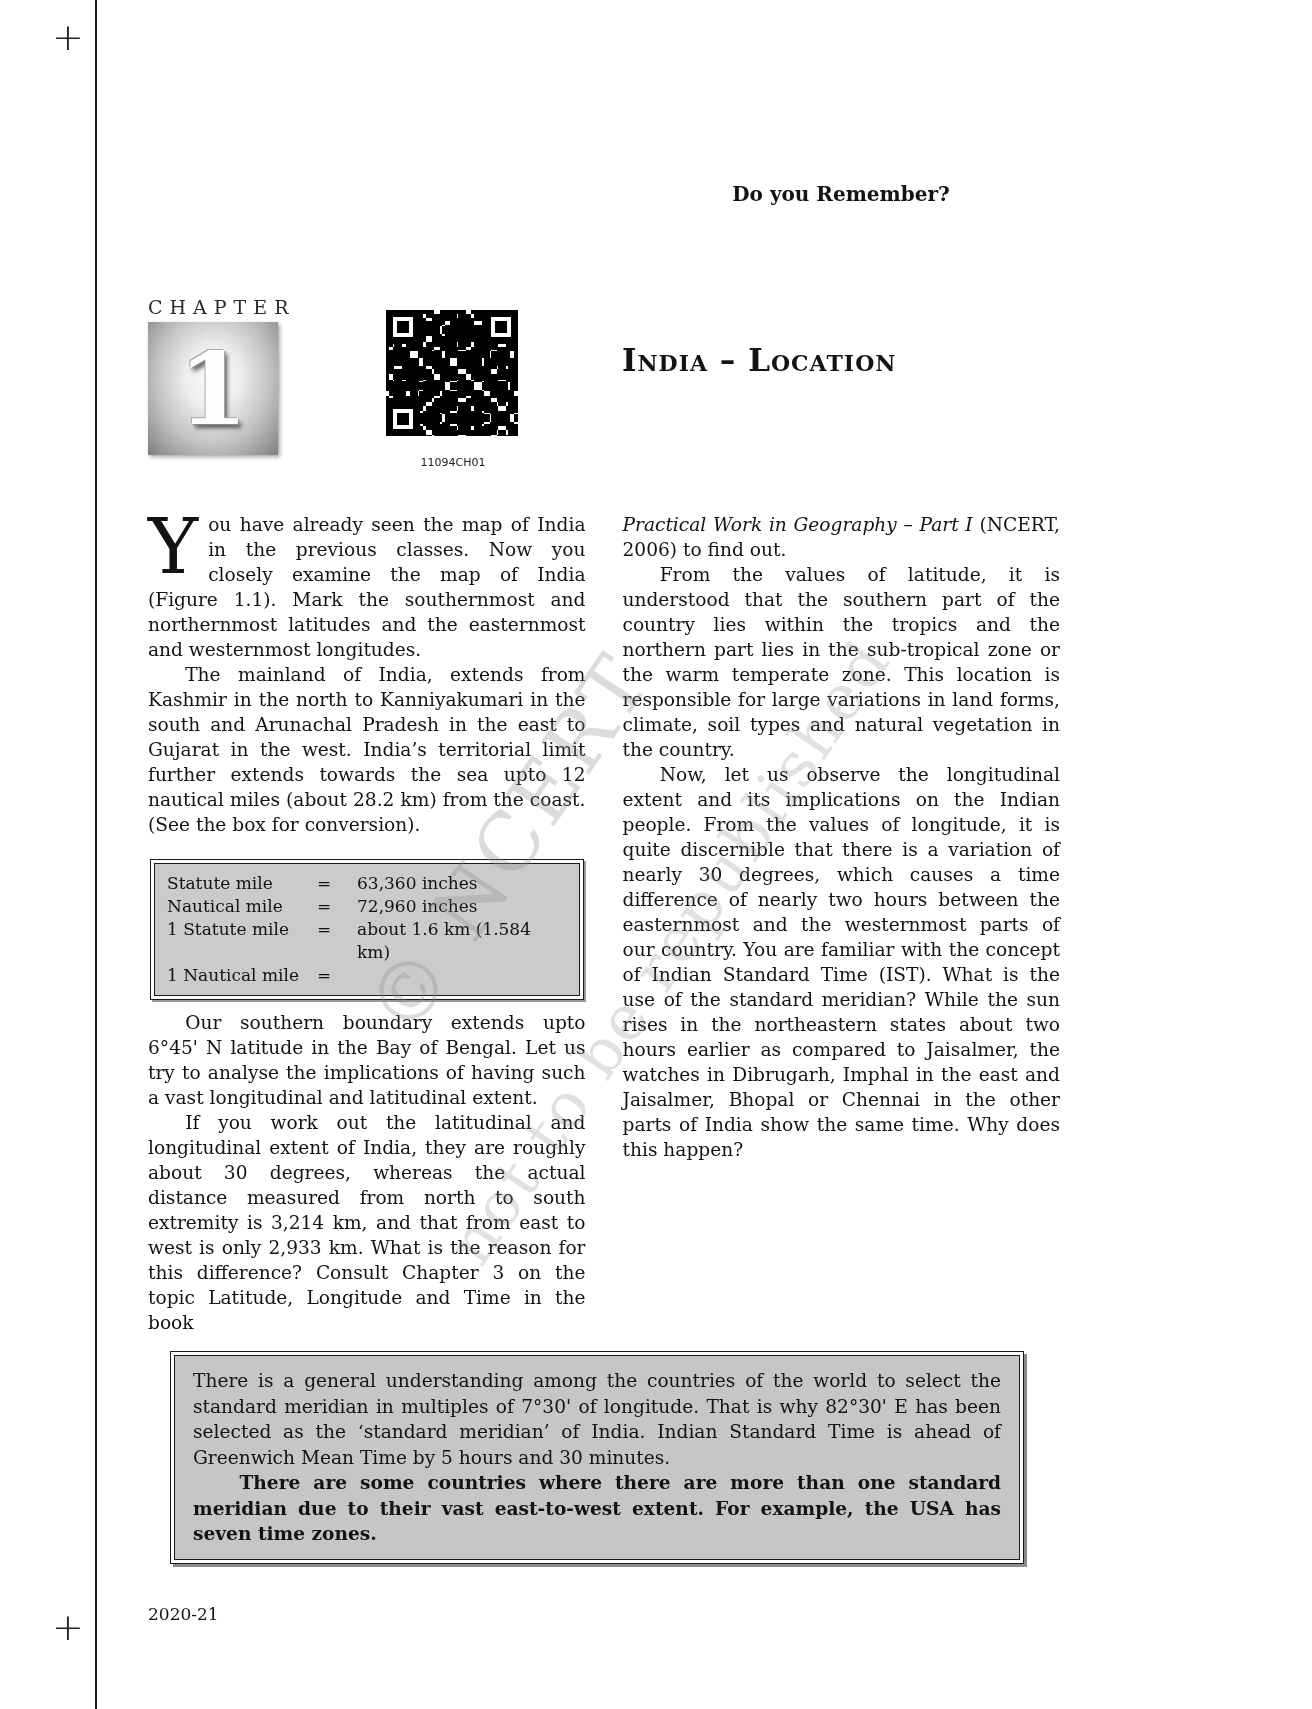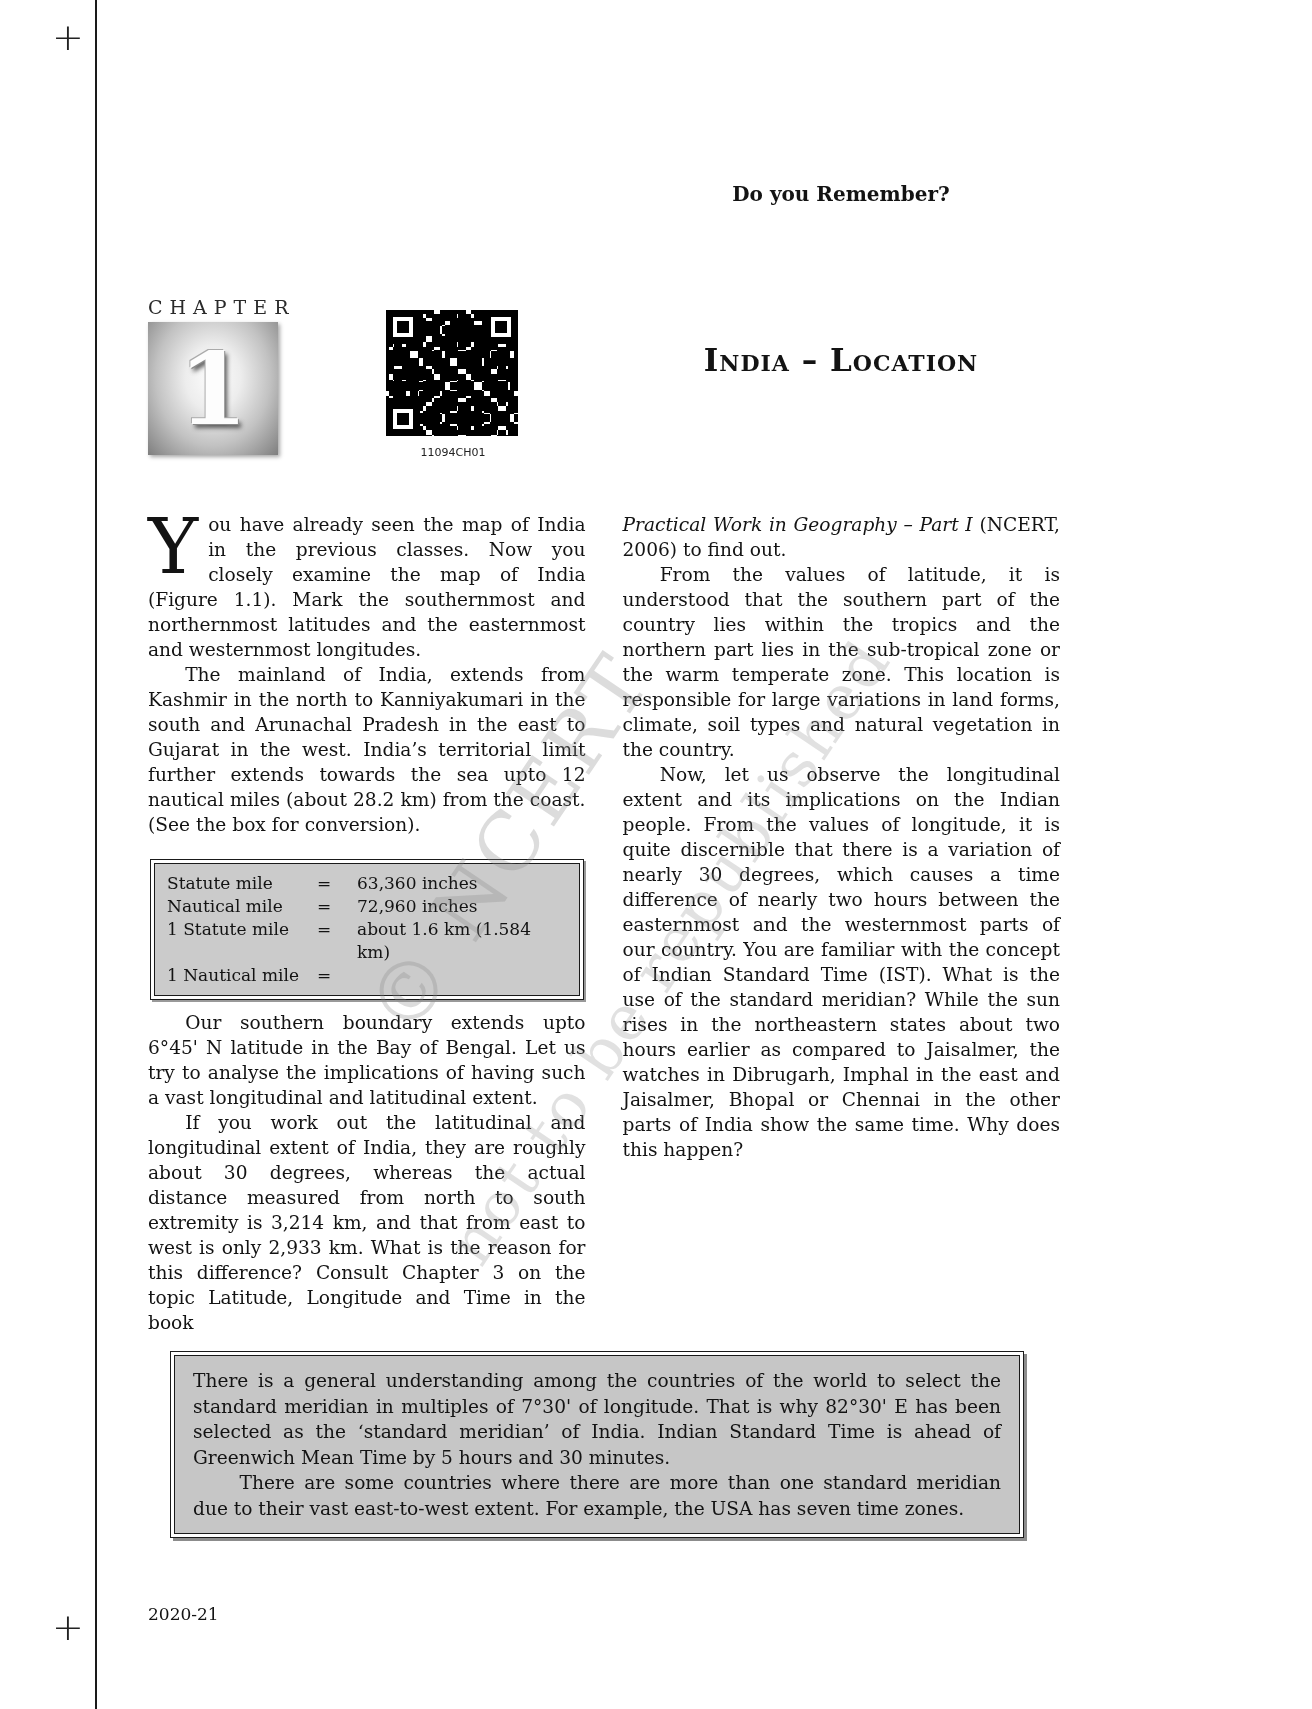--- a/index.html
+++ b/index.html
@@ -43,24 +43,24 @@
     background:
       conic-gradient(#000 90deg, transparent 0 180deg, #000 0 270deg, transparent 0) 0 0 / 16px 16px,
       conic-gradient(#000 90deg, transparent 0 180deg, #000 0 270deg, transparent 0) 7px 4px / 26px 22px,
       conic-gradient(transparent 90deg, #000 0 180deg, transparent 0 270deg, #000 0) 3px 11px / 34px 30px;
   }
   .finder { position:absolute; width:34px; height:34px; border:7px solid #000; background:#fff; }
   .finder::after { content:""; position:absolute; left:4px; top:4px; width:12px; height:12px; background:#000; }
   .finder.tl { left:8px; top:8px; }
   .finder.tr { right:8px; top:8px; }
   .finder.bl { left:8px; bottom:8px; }
-  .qr-caption { font-family:"DejaVu Sans", sans-serif; font-size:11px; color:#222; margin-top:2px; }
+  .qr-caption { font-family:"DejaVu Sans", sans-serif; font-size:11px; color:#222; margin-top:12px; }
 
   
-  .chapter-title { position:absolute; left:622px; top:342px; width:438px; text-align:center;
+  .chapter-title { position:absolute; left:622px; top:342px; width:438px; text-align:left;
                    font-variant:small-caps; font-weight:bold; font-size:31px; letter-spacing:1px; }
 
   
   .body-wrap { position:absolute; left:148px; top:512px; width:912px; }
   .columns { display:flex; gap:37px; }
   .col { flex:1; font-size:18.6px; line-height:25px; text-align:justify; }
   .col p { text-indent:2em; }
   .col p.noindent { text-indent:0; }
   .dropcap { float:left; font-size:76px; line-height:58px; padding:6px 10px 0 0; }
   .italic { font-style:italic; }
@@ -69,21 +69,21 @@
   .conv-outer { border:1.5px solid #1a1a1a; padding:3px; margin:22px 2px 10px 2px;
                 box-shadow:2px 2px 0 rgba(0,0,0,.4); }
   .conv-inner { border:1.5px solid #1a1a1a; background:#cbcbcb; padding:8px 12px; }
   .conv-row { display:grid; grid-template-columns:150px 40px auto; font-size:17px; line-height:23px; text-align:left; }
 
   
   .infobox-outer { margin:16px 36px 0 22px; border:1.5px solid #1a1a1a; padding:3px;
                    box-shadow:3px 3px 0 rgba(0,0,0,.45); }
   .infobox-inner { border:1.5px solid #1a1a1a; background:#c6c6c6; padding:12px 18px;
                    font-size:18.6px; line-height:25.5px; text-align:justify; }
-  .infobox-inner p.indent { text-indent:2.5em; }
+  .infobox-inner p.indent { text-indent:2.5em;font-weight:bold; }
 
   
   .footer { position:absolute; left:148px; top:1604px; width:912px; 
             font-size:17px; }
 
   
   .watermark {
     position:absolute; left:60px; top:470px; width:1050px; height:850px;
     display:flex; flex-direction:column; align-items:center; justify-content:center;
     gap:110px; transform:rotate(-56deg); pointer-events:none; z-index:5;

